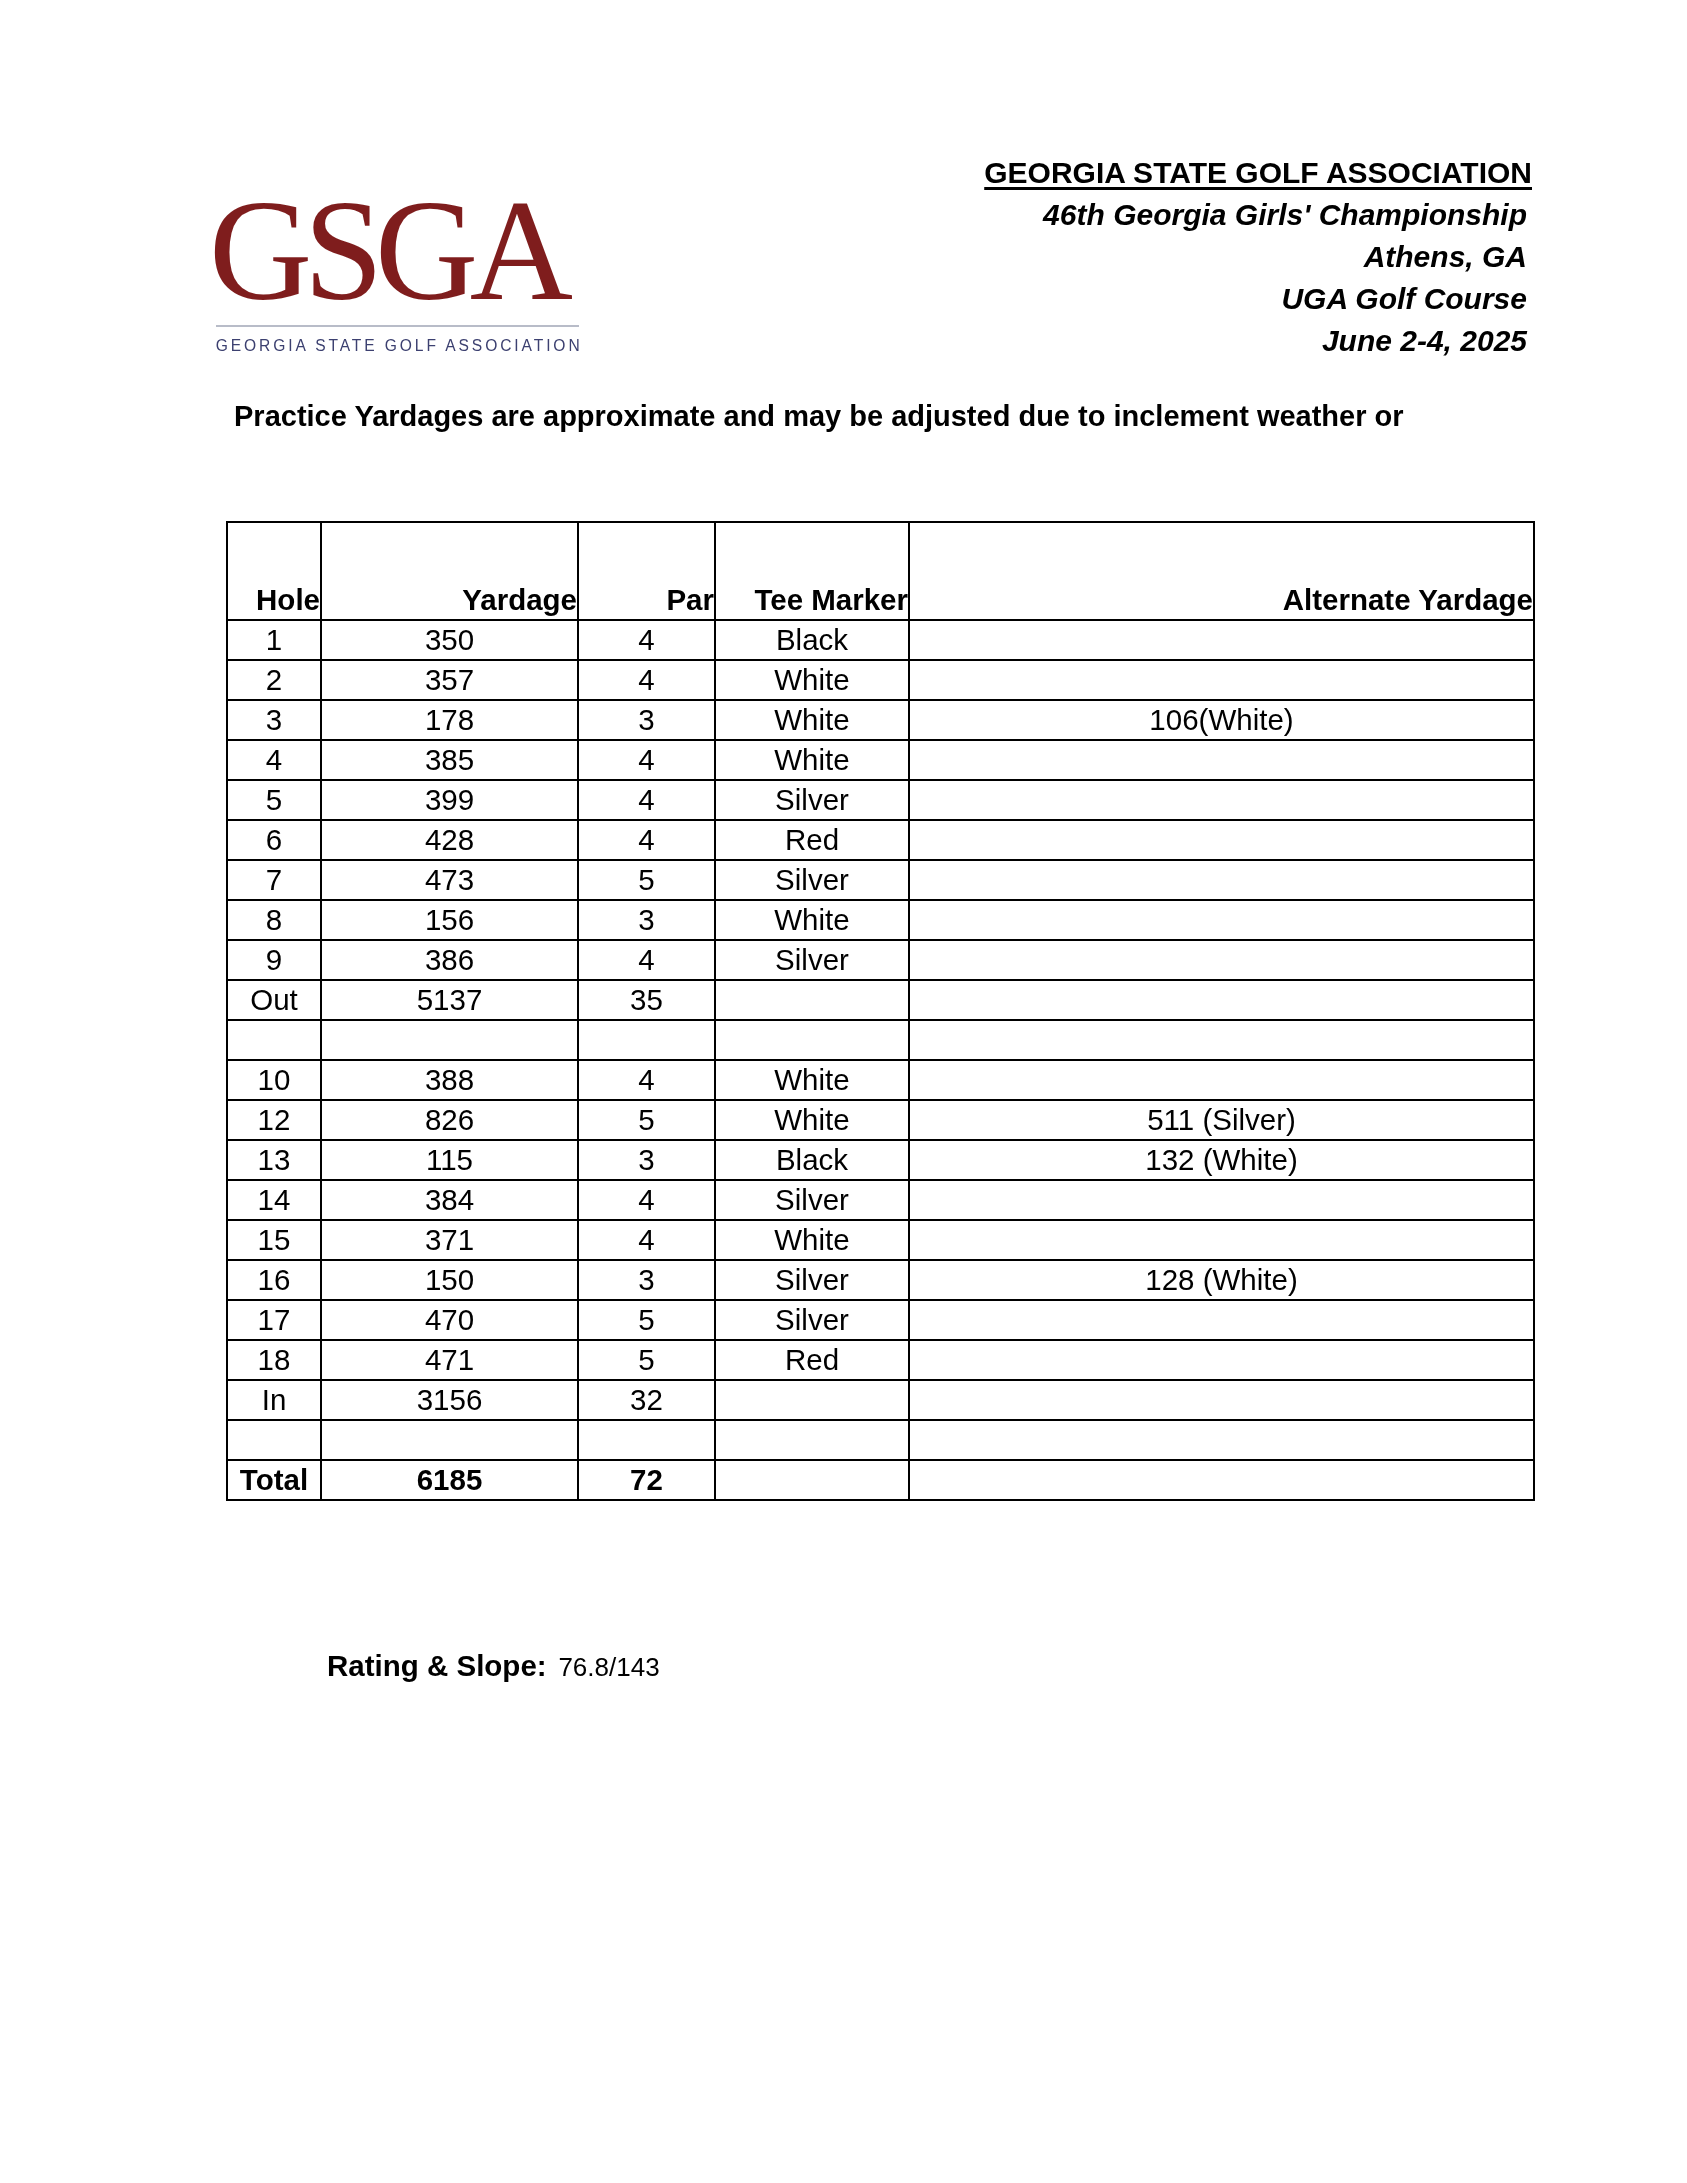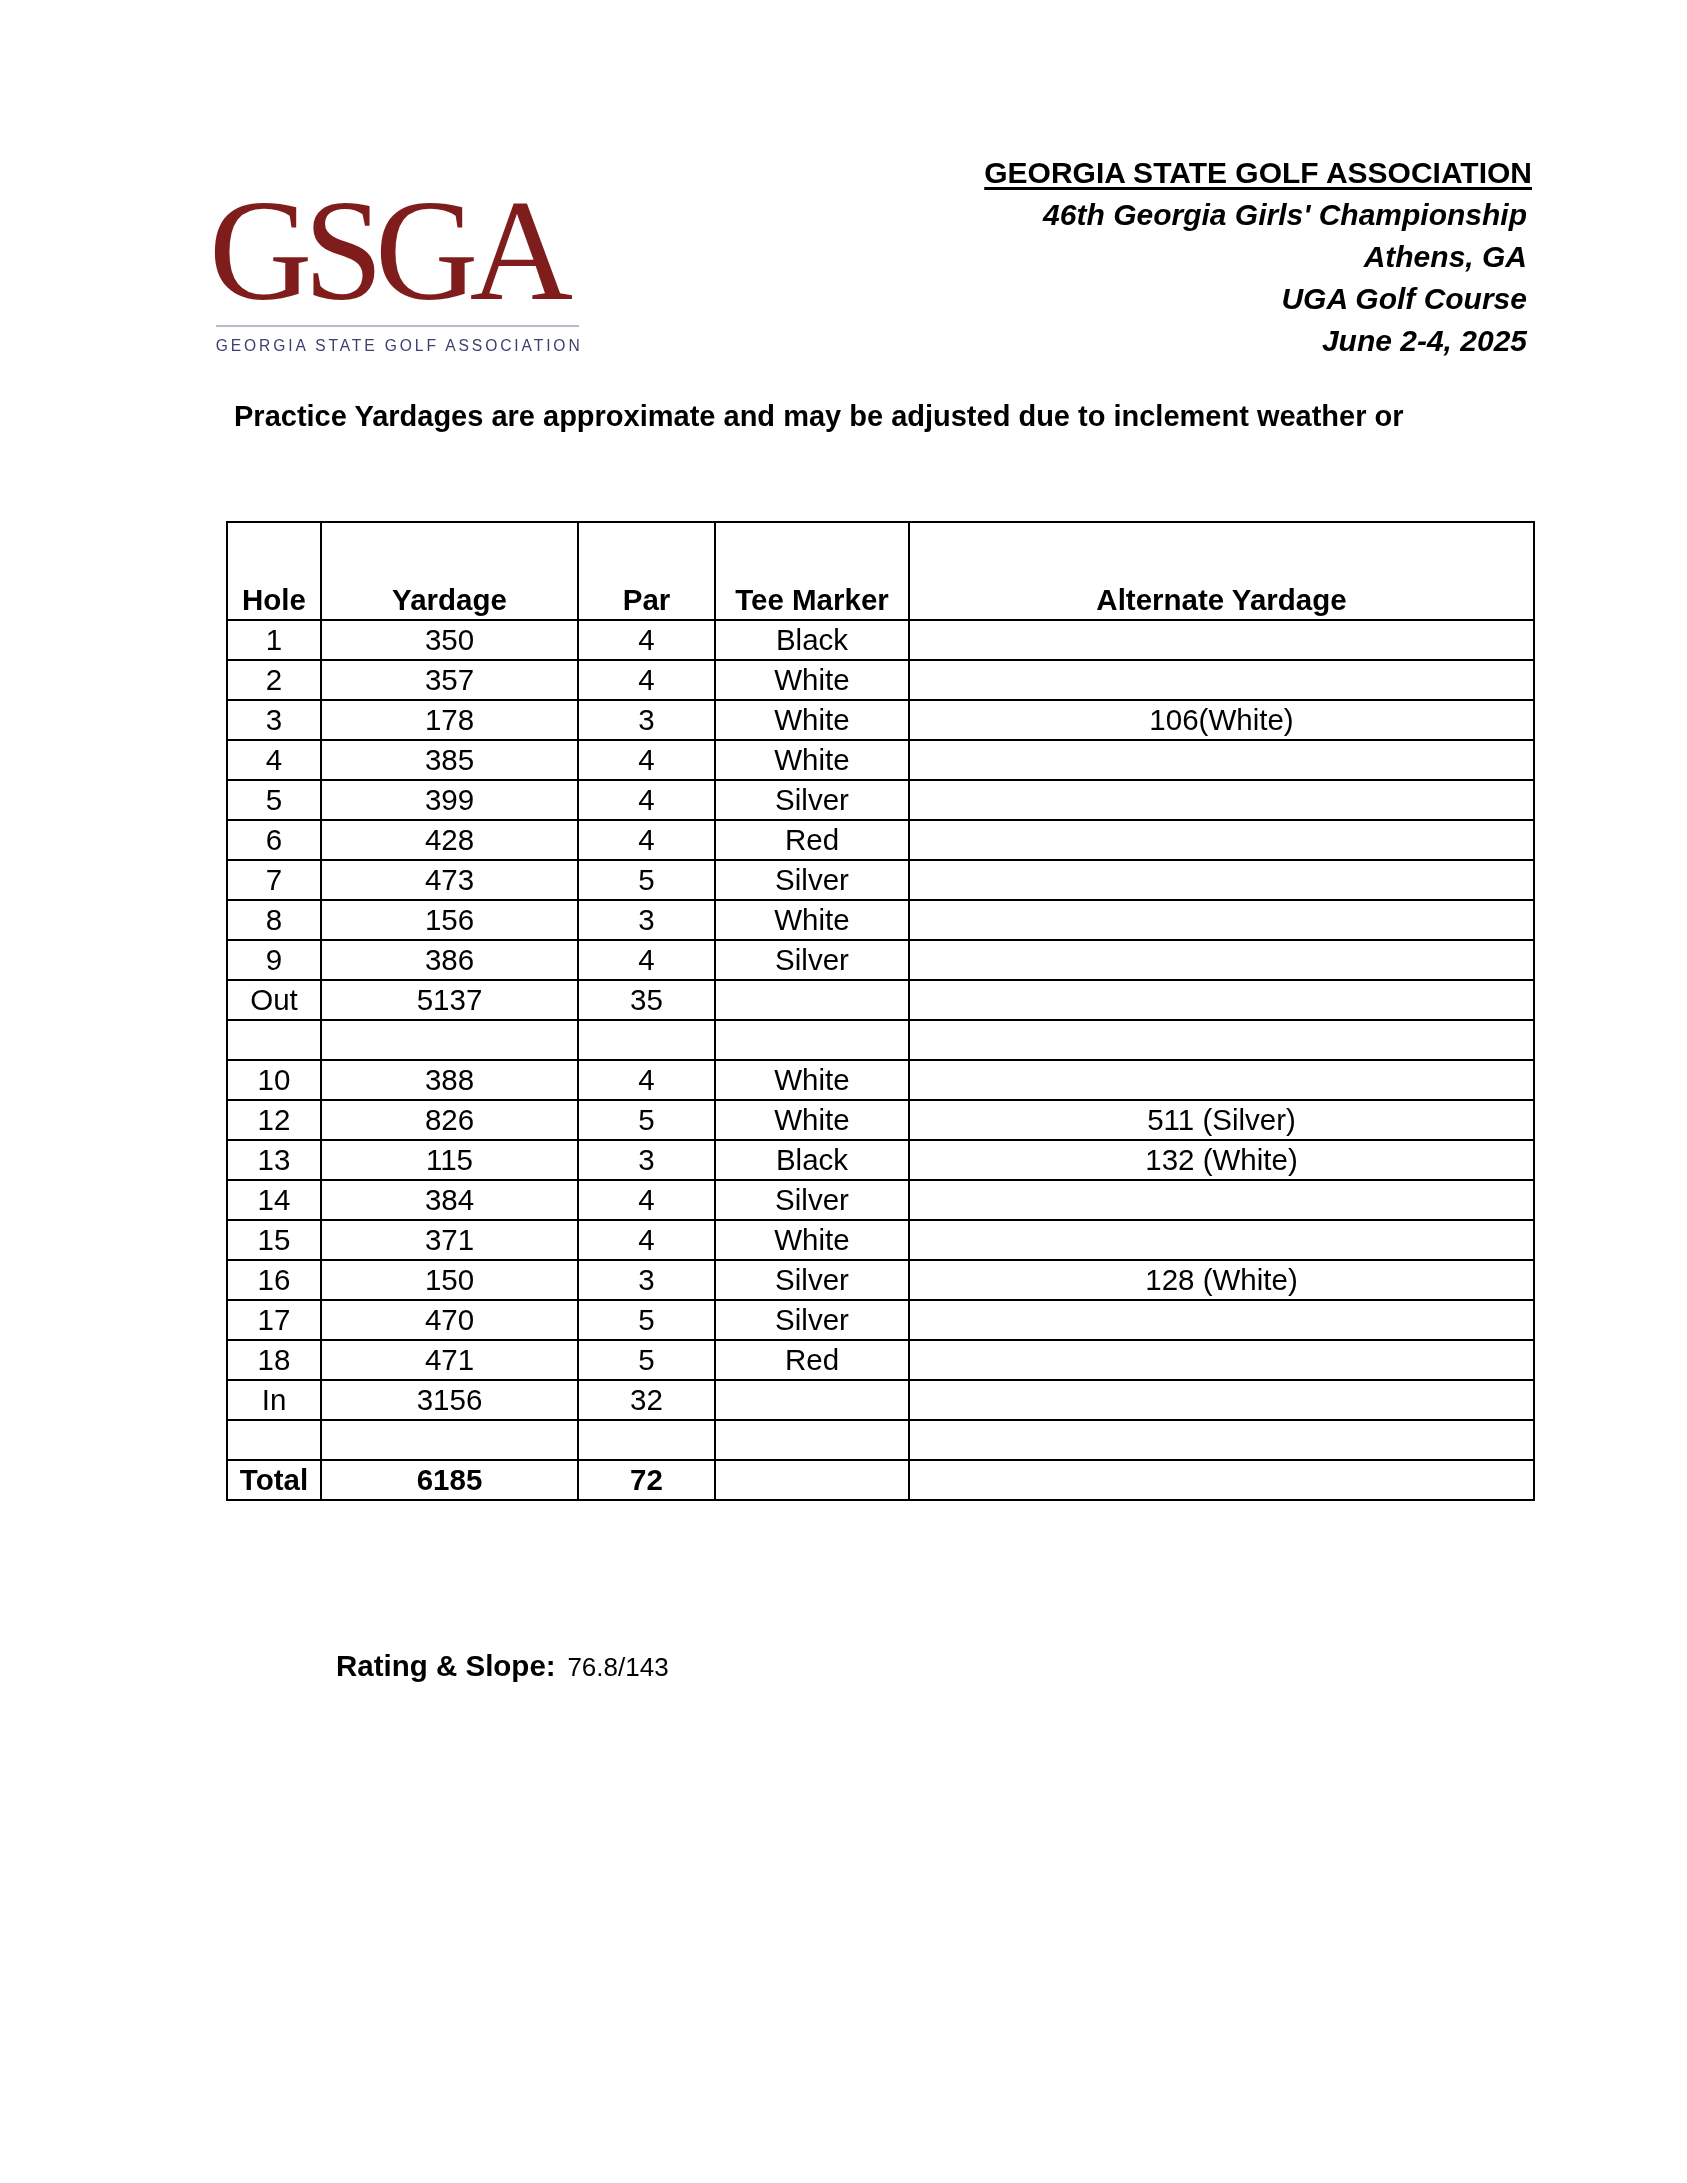--- a/index.html
+++ b/index.html
@@ -29,25 +29,25 @@
   table.yard { position: absolute; left: 226px; top: 521px; border-collapse: collapse;
                table-layout: fixed; width: 1308px; }
   table.yard col.c1 { width: 94px; }
   table.yard col.c2 { width: 257px; }
   table.yard col.c3 { width: 137px; }
   table.yard col.c4 { width: 194px; }
   table.yard col.c5 { width: 625px; }
   table.yard th, table.yard td { border: 2.5px solid #000; padding: 0; text-align: center;
                font-size: 29.5px; overflow: hidden; white-space: nowrap; }
   table.yard th { font-weight: bold; height: 94px; vertical-align: bottom; padding-bottom: 1.7px;
-                  font-size: 29.5px; }
+                  font-size: 29.5px; text-align: right; }
   table.yard td { height: 38px; line-height: 38px; }
   table.yard tr.bold td { font-weight: bold; margin-left: 32px; }
 
-  .rating { position: absolute; left: 336px; top: 1649px; white-space: nowrap; }
+  .rating { position: absolute; left: 327px; top: 1649px; white-space: nowrap; }
   .rating .lbl { font-weight: bold; font-size: 29.5px; }
   .rating .val { font-size: 26px; margin-left: 11.8px; }
 </style>
 </head>
 <body>
 
 <div class="logo">
   <div class="logo-mark">GSGA</div>
   <div class="logo-rule"></div>
   <div class="logo-sub">GEORGIA STATE GOLF ASSOCIATION</div>

